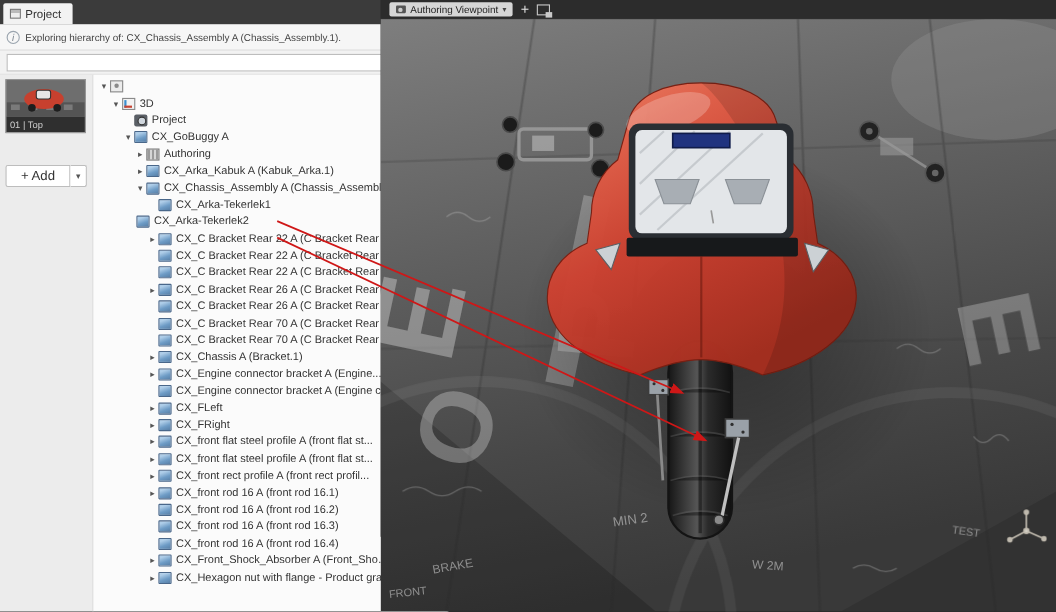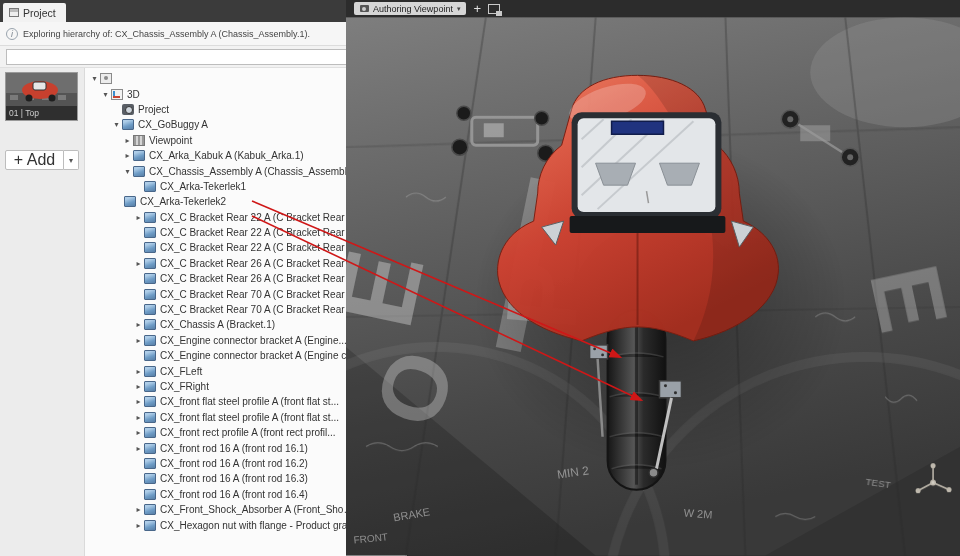--- a/index.html
+++ b/index.html
@@ -23,21 +23,21 @@
   .funnel-icon{width:11px;height:10px;margin-right:3px;flex:none;}
   .mag-icon{width:12px;height:12px;flex:none;cursor:pointer;}
   .panel-content{flex:1;display:flex;min-height:0;}
   .vp-col{width:85px;background:#ececec;border-right:1px solid #dadada;padding:4px 5px;display:flex;flex-direction:column;flex:none;}
   .vp-thumb{width:73px;border:1px solid #9a9a9a;margin-bottom:23px;cursor:pointer;background:#666;}
   .vp-thumb.active{outline:2px solid #5a8fd0;}
   .vp-thumb svg{display:block;}
   .thumb-label{height:14px;background:#2f2f2f;color:#cfcfcf;font-size:8.5px;display:flex;align-items:center;padding:0 3px;white-space:nowrap;overflow:hidden;}
   .vp-thumb.active .thumb-label{color:#6db3ff;}
   .add-row{display:flex;margin-top:6px;}
-  .add-btn{flex:1;height:20px;background:#fff;border:1px solid #bdbdbd;font-size:16px;color:#333;cursor:pointer;border-radius:2px 0 0 2px;}
+  .add-btn{flex:1;height:20px;background:#fff;border:1px solid #bdbdbd;font-size:12px;color:#333;cursor:pointer;border-radius:2px 0 0 2px;}
   .add-caret{width:15px;height:20px;background:#fff;border:1px solid #bdbdbd;border-left:none;font-size:8px;color:#555;cursor:pointer;border-radius:0 2px 2px 0;}
   .tree{flex:1;min-width:0;background:#fbfbfb;padding-top:3px;overflow:hidden;}
   .trow{height:15.4px;display:flex;align-items:center;font-size:10px;color:#333;white-space:nowrap;cursor:default;}
   .expander{width:11px;text-align:center;color:#555;font-size:8px;flex:none;}
   .ticon{width:12px;height:11px;flex:none;margin-right:4px;display:inline-block;}
   .icon-cube{background:linear-gradient(160deg,#aecde8 20%,#6e9cc6 60%,#587fa6);border:1px solid #49678a;border-radius:1px;}
   .icon-camera{background:#5a5f66;border-radius:2px;position:relative;}
   .icon-camera::after{content:"";position:absolute;left:3px;top:2.5px;width:6px;height:6px;border-radius:50%;background:#cfd6dd;border:1px solid #333;}
   .icon-film{background:repeating-linear-gradient(90deg,#9a9a9a 0 2px,#d5d5d5 2px 4px);border:1px solid #777;}
   .icon-actors{background:#ececec;border:1px solid #8a8a8a;position:relative;}
@@ -198,21 +198,21 @@
               <svg width="10" height="10" viewBox="0 0 10 10">
                 <rect x="2" y="4.5" width="6" height="4.5" fill="none" stroke="#8a8a8a"></rect>
                 <path d="M3.2 4.5V3a1.8 1.8 0 013.6 0v1.5" fill="none" stroke="#8a8a8a"></path>
               </svg>
             </span>
           </span>
         </div>
         <div class="trow" style="padding-left: 37px;">
           <span class="expander">▸</span>
           <span class="ticon icon-film"></span>
-          <span class="tlabel">Viewpoint</span>
+          <span class="tlabel">Authoring</span>
         </div>
         <div class="trow" style="padding-left: 37px;">
           <span class="expander">▸</span>
           <span class="ticon icon-cube"></span>
           <span class="tlabel">CX_Arka_Kabuk A (Kabuk_Arka.1)</span>
           <span class="tctrl">
             <span class="ctrl-ic">
               <svg width="10" height="10" viewBox="0 0 10 10">
                 <circle cx="5" cy="5" r="4" fill="none" stroke="#8a8a8a"></circle>
                 <path d="M5 2.5V5l2 1.2" fill="none" stroke="#8a8a8a"></path>

